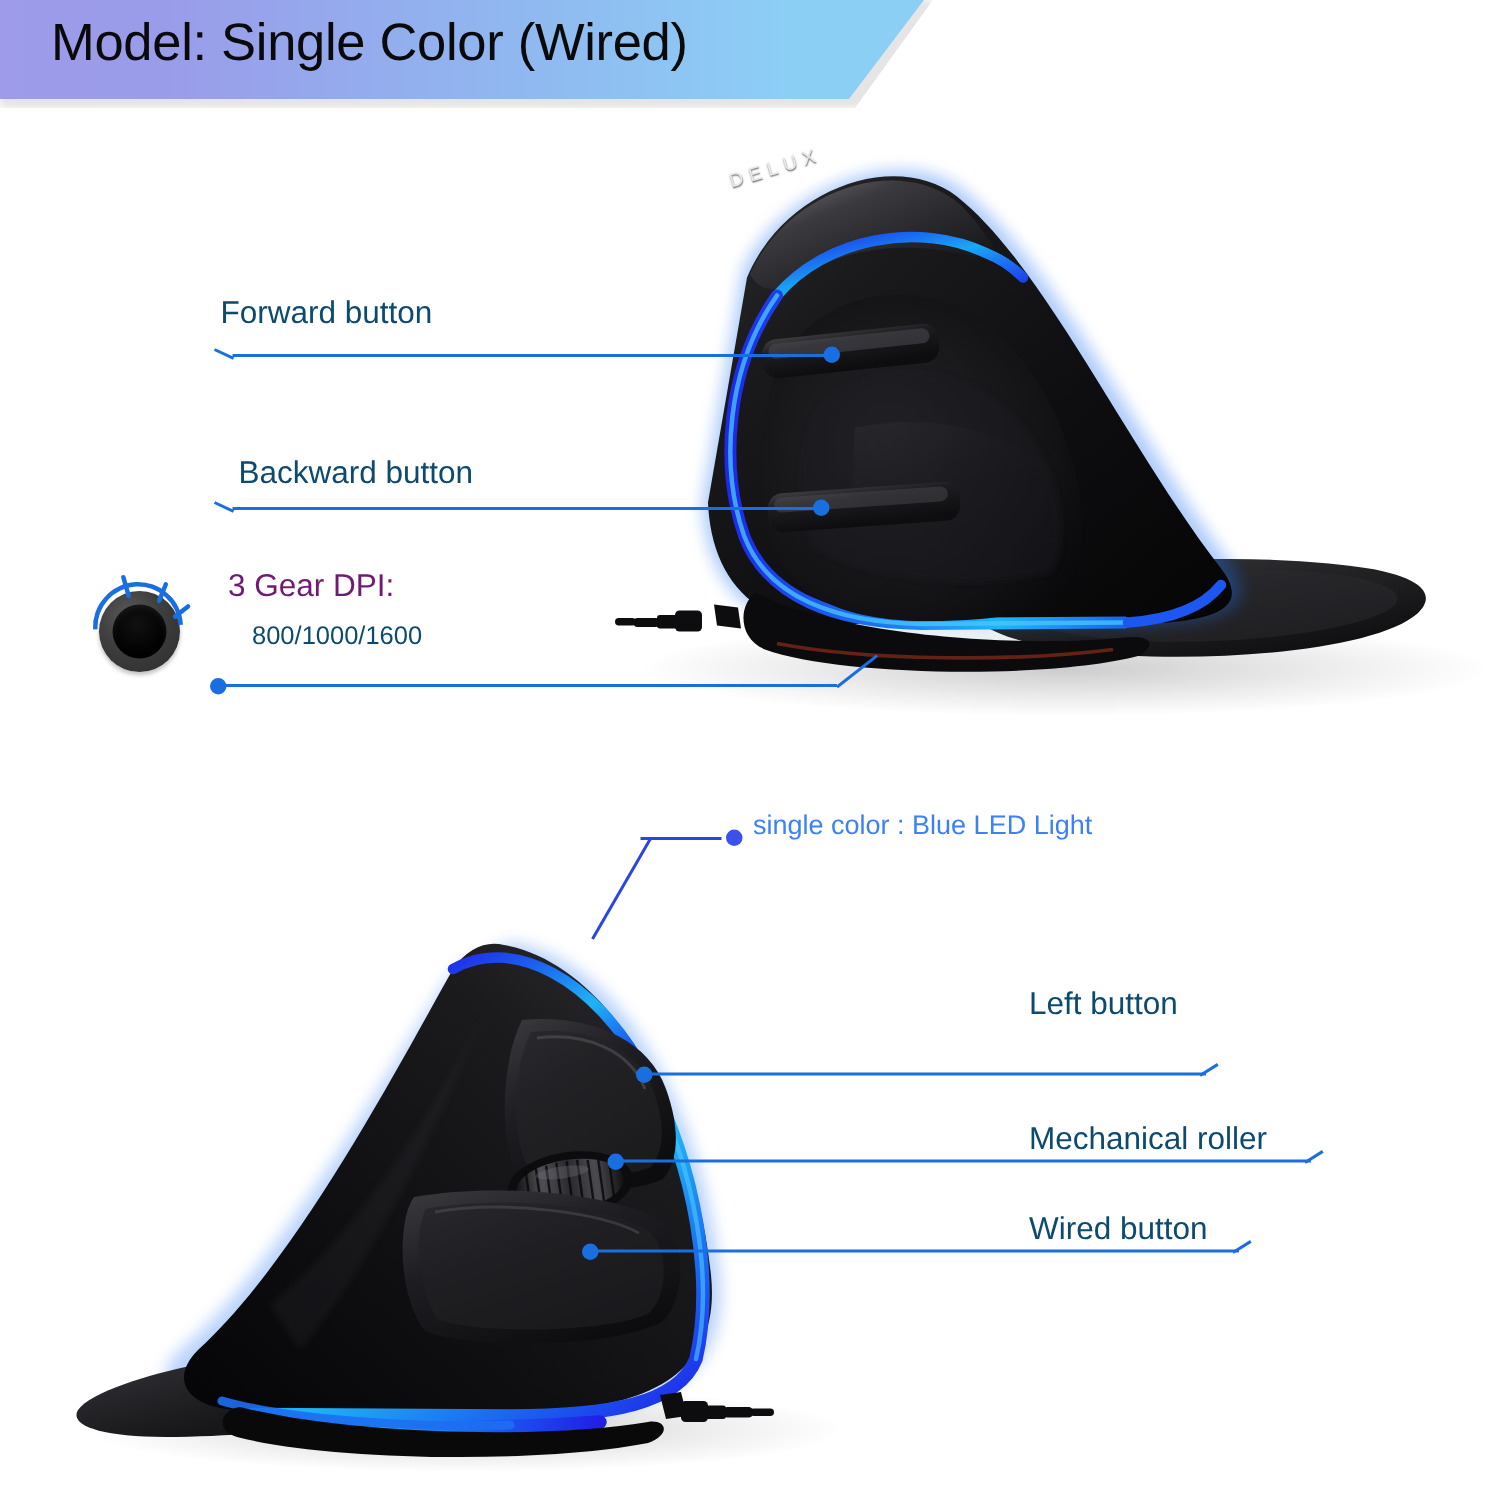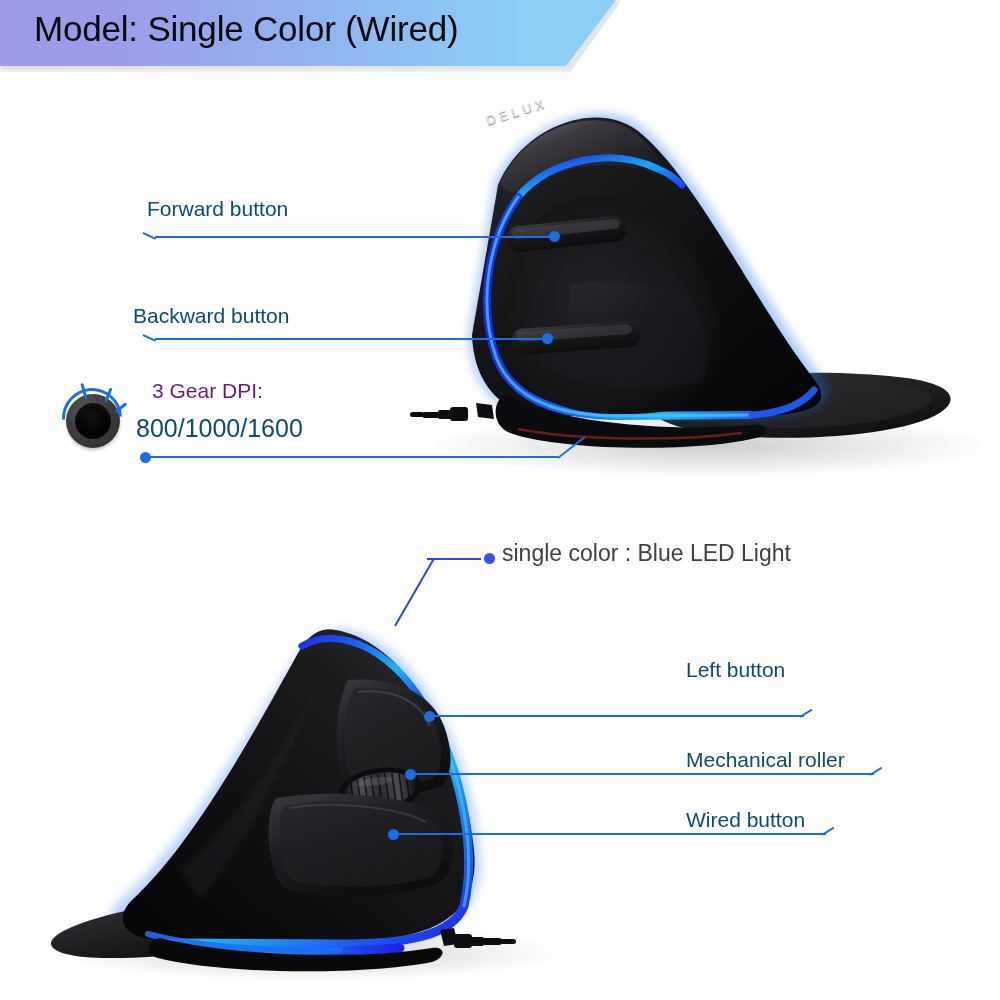--- a/index.html
+++ b/index.html
@@ -57,22 +57,22 @@
   
   .label {
     position: absolute;
     white-space: nowrap;
     color: #0c4a6e;
     font-size: 21px;
     font-family: "Liberation Sans", sans-serif;
   }
   .label.grey { color: #701a75; }
   .label.blue {
-    color: #404040;
-    font-size: 23px;
+    color: #3b82f6;
+    font-size: 18px;
   }
 
   
   .lead {
     position: absolute;
     background: #1a6fe0;
     height: 2px;
   }
   .lead-diag {
     position: absolute;
@@ -262,35 +262,35 @@
     </svg>
   </div>
 
   <div class="delux-text" style="left:485px; top:104px;">DELUX</div>
 
   <div class="label" style="left:147px; top:197px;">Forward button</div>
   <div class="lead-diag" style="left:143px; top:232px; width:14px; transform: rotate(25deg);"></div>
   <div class="lead" style="left:155px; top:236px; width:399px;"></div>
   <div class="dot" style="left:549px; top:231px;"></div>
 
-  <div class="label" style="left:133px; top:304px;">Backward button</div>
+  <div class="label" style="left:159px; top:304px;">Backward button</div>
   <div class="lead-diag" style="left:143px; top:334px; width:14px; transform: rotate(25deg);"></div>
   <div class="lead" style="left:155px; top:338px; width:392px;"></div>
   <div class="dot" style="left:542px; top:333px;"></div>
 
   <div class="dpi-icon">
     <div class="dpi-ring"></div>
     <div class="dpi-hole"></div>
     <div class="dpi-arc"></div>
     <div class="ray" style="left:28px; top:-4px; height:16px; transform: rotate(-16deg); transform-origin:50% 220%;"></div>
     <div class="ray" style="left:42px; top:1px; height:15px; transform: rotate(22deg);"></div>
     <div class="ray" style="left:52px; top:12px; height:14px; transform: rotate(52deg);"></div>
   </div>
   <div class="label grey" style="left:152px; top:379px;">3 Gear DPI:</div>
-  <div class="label" style="left:136px; top:414px; font-size:25px;">800/1000/1600</div>
+  <div class="label" style="left:168px; top:414px; font-size:17px;">800/1000/1600</div>
   <div class="dot" style="left:140px; top:452px;"></div>
   <div class="lead" style="left:150px; top:456px; width:408px;"></div>
   <div class="lead-diag" style="left:558px; top:457px; width:34px; transform: rotate(-38deg);"></div>
 
   <div class="soft-shadow" style="left:60px; top:925px; width:500px; height:56px;"></div>
 
   <div class="mouse-wrap" style="left:40px; top:600px;">
     <svg width="580" height="390" viewBox="0 0 580 390" xmlns="http://www.w3.org/2000/svg">
       <defs>
         <linearGradient id="bBody" x1="1" y1="0" x2="0" y2="1">

